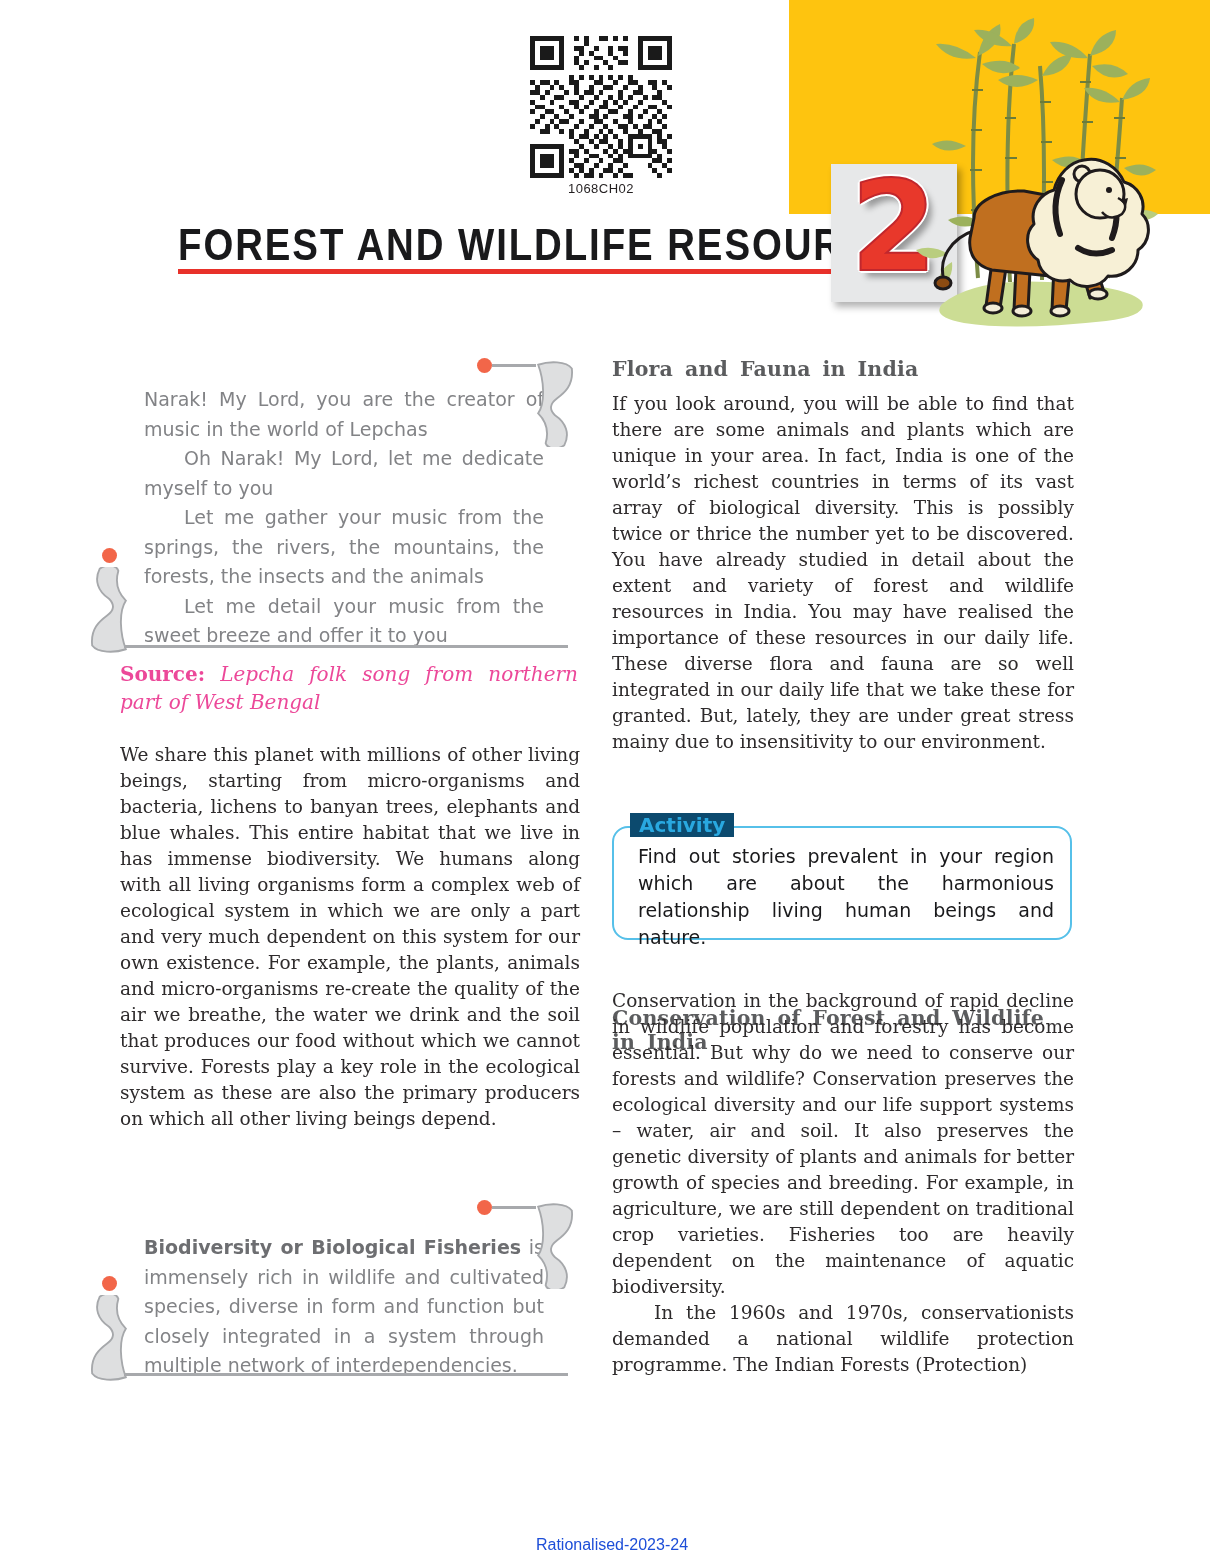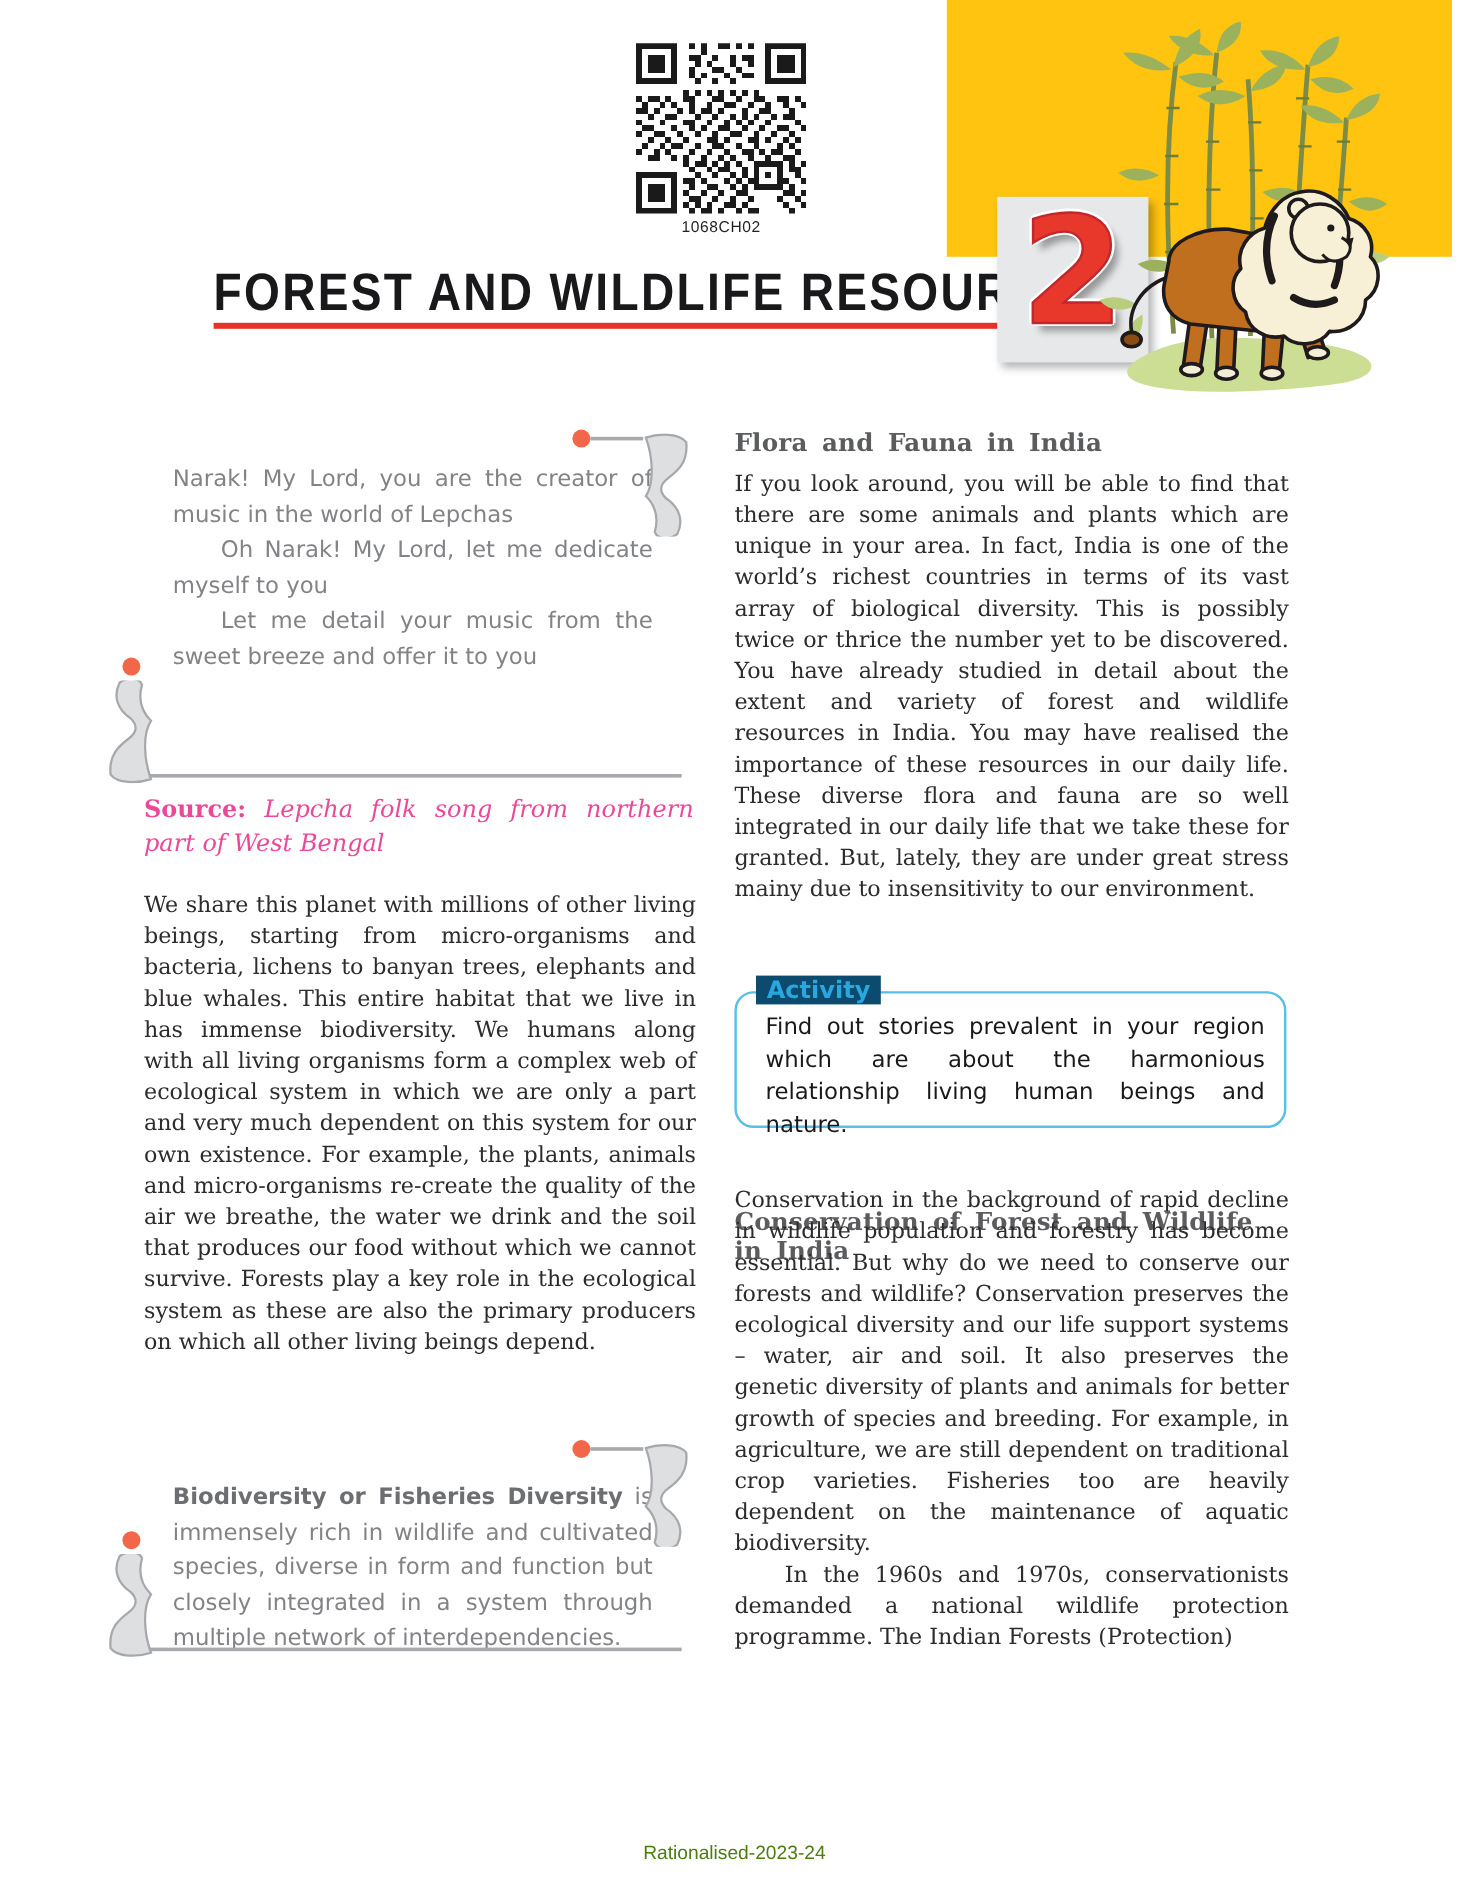--- a/index.html
+++ b/index.html
@@ -84,21 +84,21 @@
     position:absolute; top:-15px; left:16px; background:#0c4a6e; padding:0 9px;
     font-family:"DejaVu Sans", sans-serif; font-weight:bold; font-size:20px; color:#29a8e0;
   }
   .activity-body {
     margin:15px 16px 0 24px; font-family:"DejaVu Sans", sans-serif;
     font-size:19px; line-height:27px; color:#19191b; text-align:justify;
   }
 
   .footer {
     position:absolute; left:0; right:0; bottom:12px; text-align:center;
-    font-family:"Liberation Sans", sans-serif; font-size:16px; color:#4d7c0f;
+    font-family:"Liberation Sans", sans-serif; font-size:16px; color:#1d4ed8;
   }
 </style>
 </head>
 <body>
 
 <div class="page">
 
   <div class="yellow-block"></div>
 
   <div class="qr-wrap">
@@ -190,20 +190,21 @@
     <div class="pq-deco-top">
       <span class="dot"></span>
       <span class="pq-line-top"></span>
       <svg class="pq-shape" viewBox="0 0 40 92">
         <path d="M2 4 C14 0 32 0 38 8 C40 26 30 34 22 40 C14 46 14 52 20 58 C32 66 36 78 30 90 C22 96 12 94 10 88 C14 74 10 64 2 56 C10 44 8 20 2 4 Z" fill="#dedfe0" stroke="#a6a8ab" stroke-width="2"></path>
       </svg>
     </div>
     <div class="pq-text">
       <div class="pline">Narak! My Lord, you are the creator of music in the world of Lepchas</div>
       <div class="pline ind">Oh Narak! My Lord, let me dedicate myself to you</div>
+      <div class="pline ind">Let me gather your music from the springs, the rivers, the mountains, the forests, the insects and the animals</div>
       <div class="pline ind">Let me detail your music from the sweet breeze and offer it to you</div>
     </div>
     <div class="pq-deco-bottom">
       <span class="dot"></span>
       <svg class="pq-shape" viewBox="0 0 40 92">
         <path d="M2 4 C14 0 32 0 38 8 C40 26 30 34 22 40 C14 46 14 52 20 58 C32 66 36 78 30 90 C22 96 12 94 10 88 C14 74 10 64 2 56 C10 44 8 20 2 4 Z" fill="#dedfe0" stroke="#a6a8ab" stroke-width="2"></path>
       </svg>
     </div>
     <div class="pq-rule"></div>
   </div>
@@ -216,21 +217,21 @@
 
   <div class="pullquote" id="quote-bio">
     <div class="pq-deco-top">
       <span class="dot"></span>
       <span class="pq-line-top"></span>
       <svg class="pq-shape" viewBox="0 0 40 92">
         <path d="M2 4 C14 0 32 0 38 8 C40 26 30 34 22 40 C14 46 14 52 20 58 C32 66 36 78 30 90 C22 96 12 94 10 88 C14 74 10 64 2 56 C10 44 8 20 2 4 Z" fill="#dedfe0" stroke="#a6a8ab" stroke-width="2"></path>
       </svg>
     </div>
     <div class="pq-text">
-      <span class="pq-lead">Biodiversity or Fisheries Diversity</span><span> is immensely rich in wildlife and cultivated species, diverse in form and function but closely integrated in a system through multiple network of interdependencies.</span>
+      <span class="pq-lead">Biodiversity or Biological Fisheries</span><span> is immensely rich in wildlife and cultivated species, diverse in form and function but closely integrated in a system through multiple network of interdependencies.</span>
     </div>
     <div class="pq-deco-bottom">
       <span class="dot"></span>
       <svg class="pq-shape" viewBox="0 0 40 92">
         <path d="M2 4 C14 0 32 0 38 8 C40 26 30 34 22 40 C14 46 14 52 20 58 C32 66 36 78 30 90 C22 96 12 94 10 88 C14 74 10 64 2 56 C10 44 8 20 2 4 Z" fill="#dedfe0" stroke="#a6a8ab" stroke-width="2"></path>
       </svg>
     </div>
     <div class="pq-rule"></div>
   </div>
 

